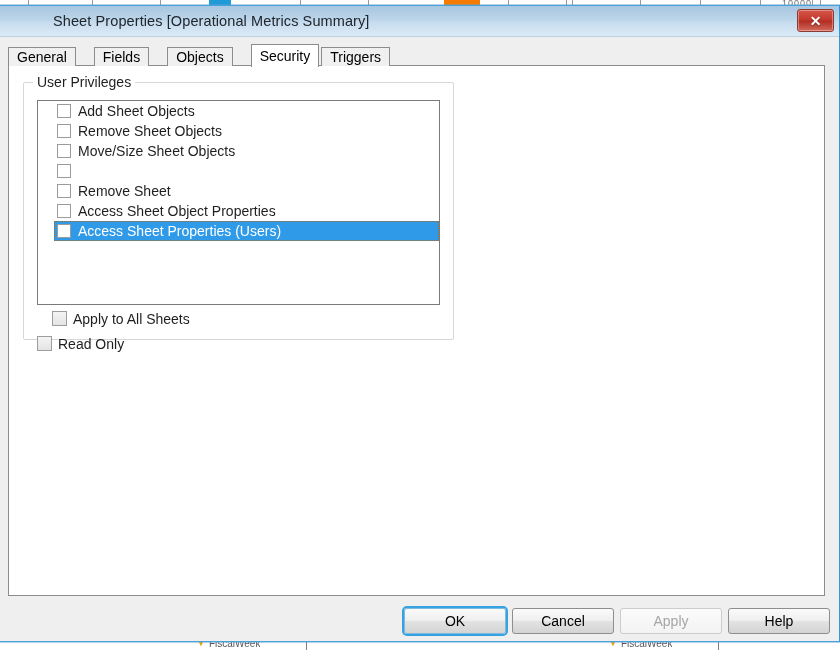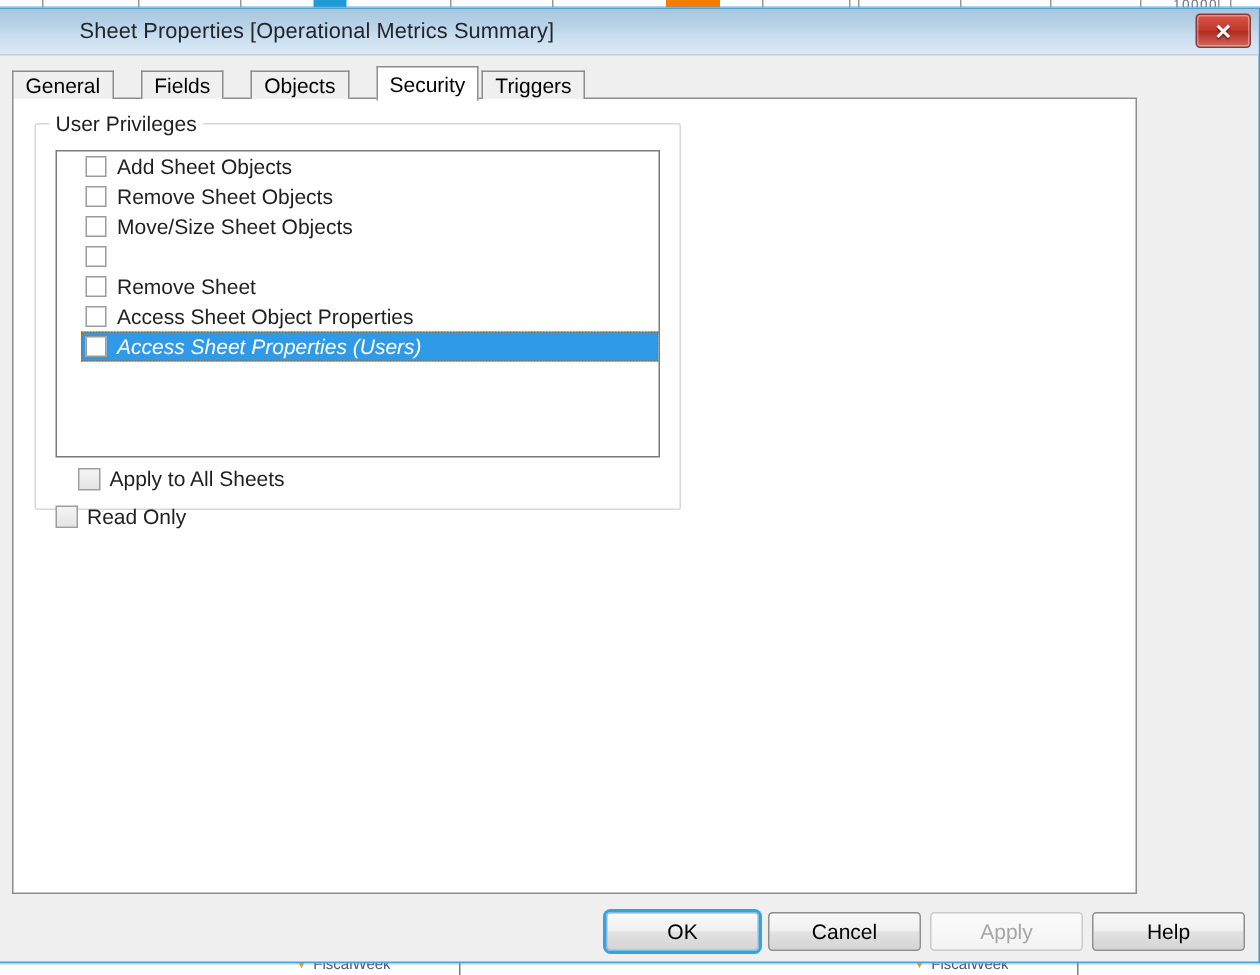--- a/index.html
+++ b/index.html
@@ -175,21 +175,21 @@
     top: 1px;
     z-index: 4;
     margin-right: 2px;
   }
 
   
   .tabpage {
     position: absolute;
     left: 8px;
     top: 59px;
-    width: 750px;
+    width: 817px;
     height: 531px;
     box-sizing: border-box;
     background: #ffffff;
     border: 1px solid #8c8c8c;
     z-index: 2;
   }
 
   
   .groupbox {
     position: absolute;
@@ -247,28 +247,26 @@
     flex: 0 0 auto;
     margin-right: 7px;
   }
   .list-row .rlabel {
     font-size: 14px;
     color: #1f1f1f;
     white-space: nowrap;
   }
   .list-row.selected .rlabel {
     color: #ffffff;
-    font-style: italic;
   }
 
   
   .cbrow {
     position: absolute;
     display: flex;
-    align-items: center;
     cursor: pointer;
   }
   .cbrow .cbbox {
     width: 15px;
     height: 15px;
     box-sizing: border-box;
     border: 1px solid #9d9d9d;
     background: linear-gradient(to bottom, #f4f4f4 0%, #e4e4e4 100%);
     flex: 0 0 auto;
     margin-right: 6px;

